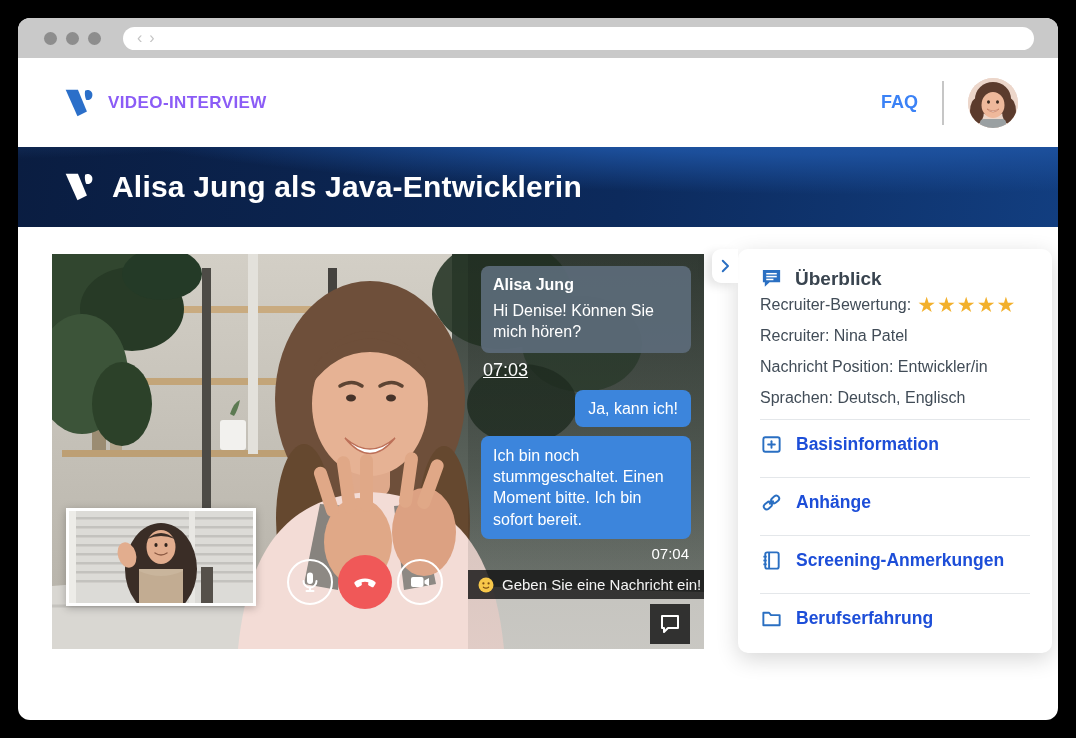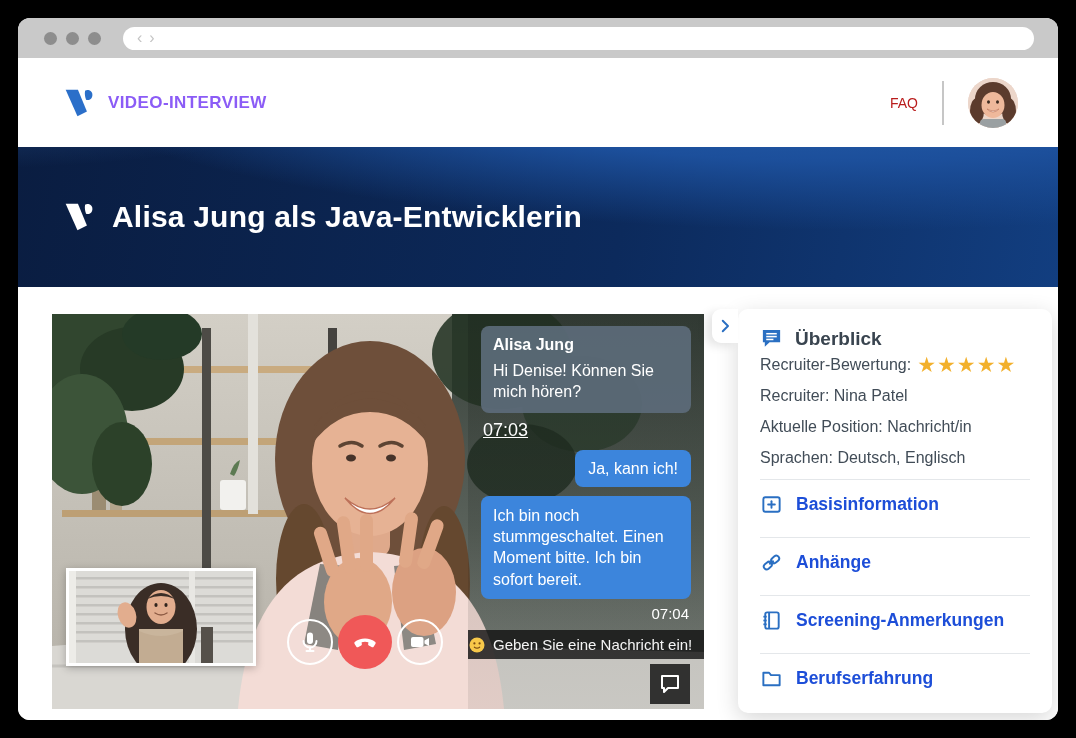--- a/index.html
+++ b/index.html
@@ -13,25 +13,25 @@
   .chrome{height:40px;background:#c9c9c9;display:flex;align-items:center;padding:0 14px;}
   .dots{display:flex;gap:9px;margin-left:12px;}
   .dot{width:13px;height:13px;border-radius:50%;background:#8d8d8d;}
   .urlbar{flex:1;height:23px;margin-left:22px;margin-right:10px;background:#fff;border-radius:12px;
     display:flex;align-items:center;padding:0 14px;gap:7px;}
   .nav-arrow{color:#c4c4c4;font-size:16px;line-height:1;}
   
   .header{height:89px;display:flex;align-items:center;padding:0 40px 0 42px;background:#fff;}
   .brand{font-size:17px;font-weight:bold;color:#8b5cf6;letter-spacing:.4px;margin-left:14px;}
   .header-right{margin-left:auto;display:flex;align-items:center;}
-  .faq{font-size:14px;font-weight:normal;color:#b91c1c;cursor:pointer;}
+  .faq{font-size:18px;font-weight:bold;color:#3b82f6;cursor:pointer;}
   .vdivider{width:2px;height:44px;background:#c6c6c6;margin:0 24px;}
   .avatar{width:50px;height:50px;border-radius:50%;overflow:hidden;background:#e9d3c8;}
   
-  .banner{height:140px;position:relative;display:flex;align-items:center;padding-left:42px;overflow:hidden;
+  .banner{height:80px;position:relative;display:flex;align-items:center;padding-left:42px;overflow:hidden;
     background:
       radial-gradient(120% 190% at 80% -70%, #2d6ab8 0%, #1c4f9b 42%, rgba(27,76,150,0) 68%),
       radial-gradient(80% 120% at -8% -50%, rgba(52,104,176,.6) 0%, rgba(52,104,176,0) 55%),
       linear-gradient(100deg,#0a1d41 0%,#0c2a5c 58%,#123e80 100%);}
   .banner-title{color:#fff;font-size:30px;font-weight:bold;margin-left:18px;letter-spacing:.2px;}
   
   .content{position:relative;height:464px;background:#fff;}
   .video{position:absolute;left:34px;top:27px;width:652px;height:395px;background:#1d4ed8;overflow:hidden;}
   .scene{position:absolute;inset:0;width:100%;height:100%;}
   
@@ -39,21 +39,21 @@
     display:flex;flex-direction:column;background:linear-gradient(rgba(10,16,12,.18),rgba(10,16,12,.08));}
   .bubble-in{background:rgba(92,107,121,.92);border-radius:8px;padding:10px 12px;color:#fff;}
   .bubble-in .author{font-weight:bold;font-size:16px;margin-bottom:6px;}
   .msg-text{font-size:16px;line-height:1.33;}
   .msg-time{color:#fff;font-size:18px;margin:7px 2px 9px;text-decoration:underline;}
   .bubble-out{background:#3c85dc;color:#fff;border-radius:8px;}
   .bubble-short{align-self:flex-end;padding:8px 13px;}
   .bubble-long{margin-top:9px;padding:9px 12px;}
   .msg-time-right{align-self:flex-end;color:#fff;font-size:15px;margin:6px 2px 0;}
   .chat-input{position:absolute;left:0;right:0;bottom:50px;height:29px;background:rgba(16,16,16,.8);
-    display:flex;align-items:center;gap:8px;padding:0 1px;cursor:text;}
+    display:flex;align-items:center;gap:8px;padding:0 10px;cursor:text;}
   .chat-input-text{color:#f5f5f5;font-size:15px;white-space:nowrap;}
   .chat-toggle{position:absolute;right:14px;bottom:5px;width:40px;height:40px;background:rgba(22,22,22,.85);
     display:flex;align-items:center;justify-content:center;cursor:pointer;}
   
   .controls{position:absolute;left:235px;bottom:40px;height:54px;display:flex;align-items:center;gap:5px;}
   .ctl{width:46px;height:46px;border-radius:50%;border:2.5px solid #fff;box-sizing:border-box;
     display:flex;align-items:center;justify-content:center;background:rgba(255,255,255,.05);cursor:pointer;}
   .ctl-hangup{width:54px;height:54px;border-radius:50%;background:#f05858;border:none;
     display:flex;align-items:center;justify-content:center;cursor:pointer;}
   .selfview{position:absolute;left:14px;bottom:43px;width:190px;height:98px;border:3px solid #fff;
@@ -288,21 +288,21 @@
           <line x1="6.5" y1="13" x2="14" y2="13" stroke="#fff" stroke-width="1.6"></line>
         </svg>
         <span class="hlabel">Überblick</span>
       </div>
 
       <div class="info-row">
         <span>Recruiter-Bewertung:</span>
         <span class="stars">★★★★★</span>
       </div>
       <div class="info-row">Recruiter: Nina Patel</div>
-      <div class="info-row">Aktuelle Position: Nachricht/in</div>
+      <div class="info-row">Nachricht Position: Entwickler/in</div>
       <div class="info-row">Sprachen: Deutsch, Englisch</div>
 
       <div class="divider"></div>
 
       <div class="section-row">
         <svg class="icon-svg" width="23" height="23" viewBox="0 0 24 24">
           <rect x="3.5" y="4.5" width="17" height="15" rx="2" fill="none" stroke="#2a6fc2" stroke-width="2"></rect>
           <line x1="12" y1="8.5" x2="12" y2="15.5" stroke="#2a6fc2" stroke-width="2" stroke-linecap="round"></line>
           <line x1="8.5" y1="12" x2="15.5" y2="12" stroke="#2a6fc2" stroke-width="2" stroke-linecap="round"></line>
         </svg>

